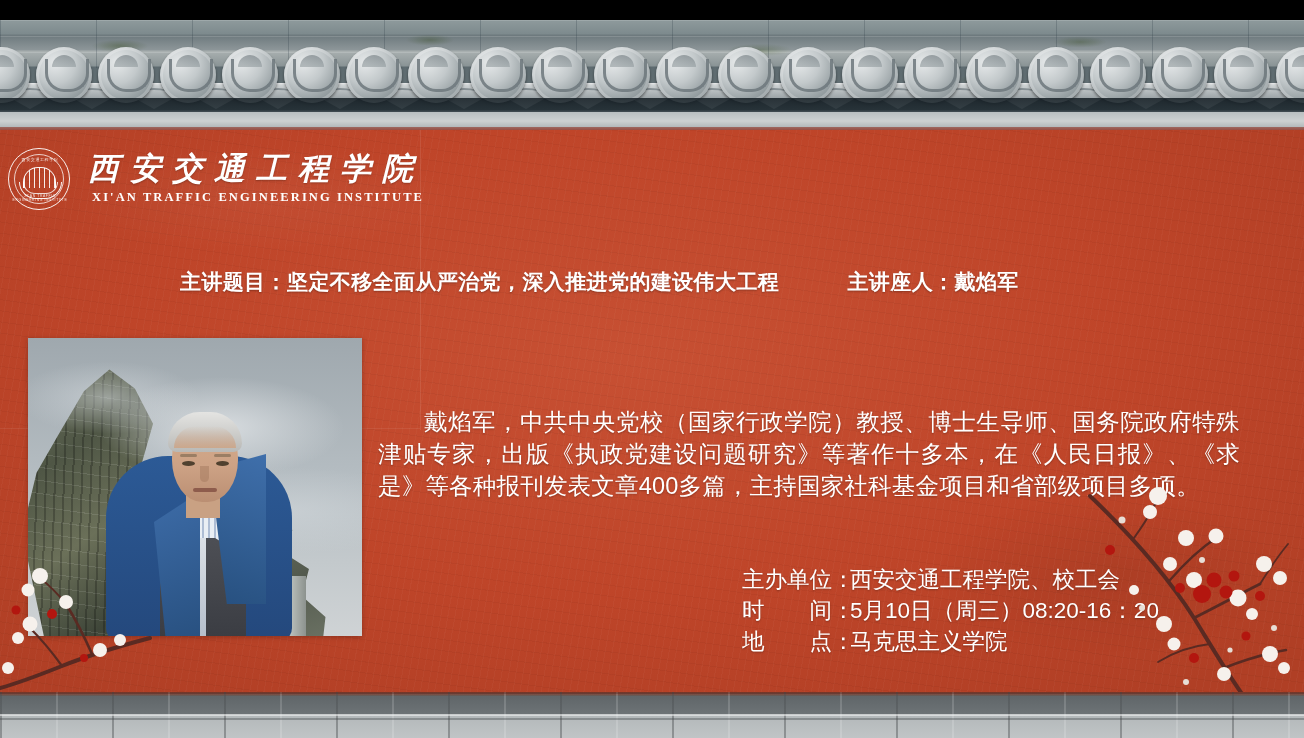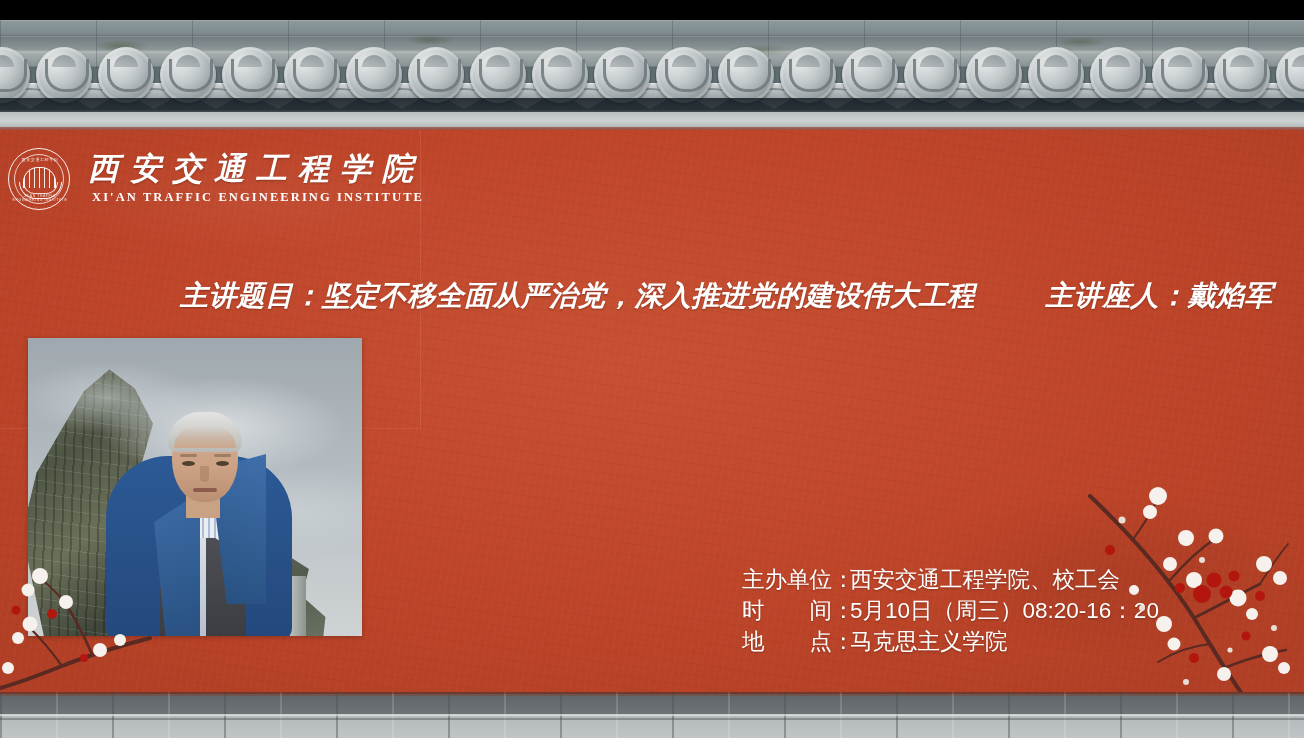--- a/index.html
+++ b/index.html
@@ -266,29 +266,28 @@
     font-size: 12.5px;
     font-weight: 700;
     letter-spacing: 2.1px;
     font-family: "Liberation Serif", "DejaVu Serif", serif;
     white-space: nowrap;
   }
 
   
   .headline {
     position: absolute;
-    left: 180px; top: 257px;
+    left: 180px; top: 248px;
     width: 1010px;
     color: #fff;
-    font-size: 28px;
+    font-size: 21px;
     font-weight: 700;
     letter-spacing: .4px;
     white-space: nowrap;
     text-shadow: 0 1px 2px rgba(0,0,0,.30);
-    font-style: italic;
   }
   .headline .speaker-label {
     margin-left: 62px;
   }
 
   
   .portrait {
     position: absolute;
     left: 28px; top: 318px;
     width: 334px; height: 298px;
@@ -612,20 +611,21 @@
     <div class="ph-head"></div>
     <div class="ph-hair"></div>
     <div class="ph-brow-l"></div>
     <div class="ph-brow-r"></div>
     <div class="ph-eye-l"></div>
     <div class="ph-eye-r"></div>
     <div class="ph-nose"></div>
     <div class="ph-mouth"></div>
   </div>
 
+  <div class="bio">戴焰军，中共中央党校（国家行政学院）教授、博士生导师、国务院政府特殊津贴专家，出版《执政党建设问题研究》等著作十多本，在《人民日报》、《求是》等各种报刊发表文章400多篇，主持国家社科基金项目和省部级项目多项。</div>
 
   <div class="info" id="info-block">
       <div class="info-row"><span class="info-label">主办单位：</span><span>西安交通工程学院、校工会</span></div>
       <div class="info-row"><span class="info-label">时　　间：</span><span>5月10日（周三）08:20-16：20</span></div>
       <div class="info-row"><span class="info-label">地　　点：</span><span>马克思主义学院</span></div>
     </div>
 
   <svg class="plum plum-right" viewBox="0 0 230 232">
     <g stroke="#5a2a22" fill="none" stroke-linecap="round">
       <path d="M16 28 C60 70 96 112 120 150 C136 176 150 200 168 226" stroke-width="4"></path>

